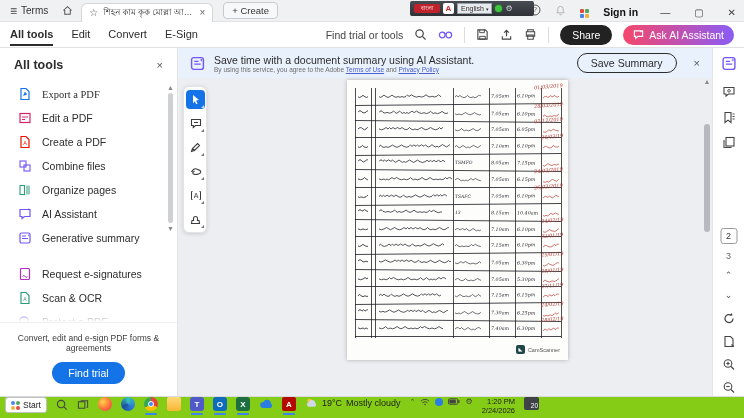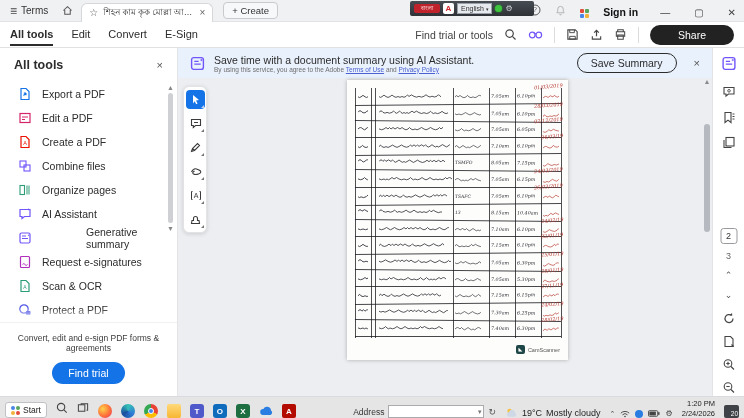--- a/index.html
+++ b/index.html
@@ -33,21 +33,21 @@
   
   .toolbar { height:26px; background:#fff; border-bottom:1px solid #e1e1e4; display:flex; align-items:center; padding:0 10px; flex:0 0 26px; }
   .nav-tabs { display:flex; gap:18px; font-size:11px; color:#2c2c2c; }
   .nav-tab { padding:5px 0 4px; cursor:pointer; }
   .nav-tab.active { font-weight:bold; border-bottom:2px solid #2c2c2c; }
   .tool-right { margin-left:auto; display:flex; align-items:center; gap:11px; }
   .find-label { font-size:10.5px; color:#444; }
   .hdr-ic { color:#4b4b4b; display:flex; align-items:center; }
   .vdiv { width:1px; height:16px; background:#dcdcdf; }
   .liquid { color:#7155FA; }
-  .share-btn { background:#222; color:#fff; font-size:10.5px; border-radius:12px; padding:4px 28px; }
+  .share-btn { background:#222; color:#fff; font-size:10.5px; border-radius:12px; padding:4px 12px; }
   .askai-btn { background:linear-gradient(90deg,#F5476B,#8A5CF5); color:#fff; font-size:10.5px; border-radius:12px; padding:4px 10px; display:flex; align-items:center; gap:5px; }
 
   
   .main { flex:1; display:flex; min-height:0; }
 
   
   .left-panel { width:178px; flex:0 0 178px; background:#fff; border-right:1px solid #e4e4e7; position:relative; display:flex; flex-direction:column; }
   .lp-head { display:flex; align-items:center; justify-content:space-between; padding:10px 14px 6px 14px; }
   .lp-title { font-size:12.5px; font-weight:bold; color:#2c2c2c; }
   .lp-close { font-size:11px; color:#555; }
@@ -97,21 +97,21 @@
   .vs-thumb { position:absolute; right:2px; top:46px; width:6px; height:108px; background:#b6b9bf; border-radius:3px; }
 
   
   .right-rail { width:32px; flex:0 0 32px; background:#fff; border-left:1px solid #e4e4e7; position:relative; }
   .rr { position:absolute; left:50%; transform:translateX(-50%); color:#444; display:flex; align-items:center; justify-content:center; }
   .pgbox { border:1px solid #9a9a9e; border-radius:3px; width:17px; height:16px; font-size:9px; color:#333; }
   .pgtotal { font-size:9px; color:#666; }
   .chev { font-size:9px; color:#555; }
 
   
-  .taskbar { height:22px; flex:0 0 22px; background:#e5e5e5; border-top:1px solid #d9dbdf; display:flex; align-items:flex-end; padding:0 5px; gap:9px; }
+  .taskbar { height:22px; flex:0 0 22px; background:#84cc16; border-top:1px solid #d9dbdf; display:flex; align-items:flex-start; padding:0 5px; gap:9px; }
   .start { display:flex; align-items:center; gap:3px; background:#fff; border:1px solid #bfc1c5; border-radius:3px; height:16px; padding:0 5px; }
   .win-dots { display:grid; grid-template-columns:4px 4px; grid-gap:1px; }
   .win-dots span { width:4px; height:4px; border-radius:50%; }
   .start-label { font-size:8.5px; color:#222; }
   .tb-glyph { color:#444; }
   .app-ic { width:14px; height:14px; border-radius:3px; position:relative; display:flex; align-items:center; justify-content:center; font-size:8px; font-weight:bold; color:#fff; }
   .app-ic.running::after { content:""; position:absolute; left:1px; right:1px; bottom:-4px; height:2px; background:#3B82F6; border-radius:1px; }
   .circ { border-radius:50%; }
   .addr-group { margin-left:auto; display:flex; align-items:center; gap:4px; }
   .addr-label { font-size:8.5px; color:#333; }
@@ -218,37 +218,44 @@
             <path d="M2.5 9v3h9V9" fill="none" stroke="#444" stroke-width="1.2"></path>
           </svg>
       </span>
       <span class="hdr-ic">
         <svg width="13" height="13" viewBox="0 0 14 14">
             <path d="M4 4V1.8h6V4M2.5 4h9v5h-9zM4 7.5h6V12H4z" fill="none" stroke="#444" stroke-width="1.1"></path>
           </svg>
       </span>
       <span class="vdiv"></span>
       <span class="share-btn">Share</span>
+      <span class="askai-btn">
+        <svg width="11" height="11" viewBox="0 0 12 12">
+            <path d="M1.5 2h9v6h-5L3 10.2V8h-1.5z" fill="none" stroke="#fff" stroke-width="1.2"></path>
+            <path d="M8.6 1.2l.4 1 1 .4-1 .4-.4 1-.4-1-1-.4 1-.4z" fill="#fff"></path>
+          </svg>
+        <span>Ask AI Assistant</span>
+      </span>
     </div>
   </div>
 
   <div class="main">
 
     <div class="left-panel">
       <div class="lp-head">
         <span class="lp-title">All tools</span>
         <span class="lp-close">×</span>
       </div>
       <div class="tool-list">
         <div class="tool-item" style="color:#1473E6;">
           <svg width="14" height="14" viewBox="0 0 14 14">
               <path d="M3 1.5h5l3 3v8H3z" fill="none" stroke="currentColor" stroke-width="1.2"></path>
               <path d="M5.5 8.5 8 6m0 0v2.2M8 6H5.8" stroke="currentColor" stroke-width="1.1" fill="none"></path>
             </svg>
-          <span style="color:#2c2c2c;">Export a PDF</span>
+          <span style="color:#2c2c2c;font-family:Liberation Serif, serif;">Export a PDF</span>
         </div>
         <div class="tool-item" style="color:#D6246B;">
           <svg width="14" height="14" viewBox="0 0 14 14">
               <rect x="2" y="2.5" width="10" height="9" fill="none" stroke="currentColor" stroke-width="1.2"></rect>
               <path d="M4 6h6M4 8.5h3" stroke="currentColor" stroke-width="1.1"></path>
             </svg>
           <span style="color:#2c2c2c;">Edit a PDF</span>
         </div>
         <div class="tool-item" style="color:#EB1000;">
           <svg width="14" height="14" viewBox="0 0 14 14">
@@ -277,23 +284,23 @@
               <path d="M10.8 1l.4 1 1 .4-1 .4-.4 1-.4-1-1-.4 1-.4z" fill="currentColor"></path>
             </svg>
           <span style="color:#2c2c2c;">AI Assistant</span>
         </div>
         <div class="tool-item" style="color:#7155FA;">
           <svg width="14" height="14" viewBox="0 0 14 14">
               <rect x="2" y="2" width="10" height="10" rx="1.5" fill="none" stroke="currentColor" stroke-width="1.2"></rect>
               <path d="M4 5h4M4 7.5h6" stroke="currentColor" stroke-width="1"></path>
               <path d="M10.6 3l.35.9.9.35-.9.35-.35.9-.35-.9-.9-.35.9-.35z" fill="currentColor"></path>
             </svg>
-          <span style="color:#2c2c2c;margin-left:44px;">Generative summary</span>
-        </div>
-        <div class="tool-item" style="color:#B130BD;">
+          <span style="color:#2c2c2c;">Generative summary</span>
+        </div>
+        <div class="tool-item" style="color:#B130BD;margin-top:12px;">
           <svg width="14" height="14" viewBox="0 0 14 14">
               <rect x="2.5" y="1.5" width="9" height="11" rx="1" fill="none" stroke="currentColor" stroke-width="1.2"></rect>
               <path d="M4.5 9.5q1.5-2 2.5 0t2.5 0" fill="none" stroke="currentColor" stroke-width="1"></path>
             </svg>
           <span style="color:#2c2c2c;">Request e-signatures</span>
         </div>
         <div class="tool-item" style="color:#2D9D78;">
           <svg width="14" height="14" viewBox="0 0 14 14">
               <path d="M3 1.5h5l3 3v8H3z" fill="none" stroke="currentColor" stroke-width="1.2"></path>
               <text x="7" y="10" font-size="5" text-anchor="middle" fill="currentColor">A</text>
@@ -735,27 +742,20 @@
     <span class="app-ic running" style="background:#5059c9;">T</span>
     <span class="app-ic running" style="background:#0f6cbd;">O</span>
     <span class="app-ic running" style="background:#1d6f42;">X</span>
     <span class="app-ic" style="background:transparent;">
       <svg width="14" height="10" viewBox="0 0 14 10">
           <path d="M4 9a3 3 0 0 1 .4-6A4 4 0 0 1 12 4.4 2.6 2.6 0 0 1 11.5 9z" fill="#2a7de1"></path>
         </svg>
     </span>
     <span class="app-ic running" style="background:#b30b00; border-radius:2px;">A</span>
 
-    <span class="addr-group">
-      <span class="addr-label">Address</span>
-      <span class="addr-input">
-          <span class="carets">▾</span>
-        </span>
-      <span class="tb-glyph" style="font-size:9px;color:#555;">↻</span>
-    </span>
 
     <span class="weather">
       <svg width="13" height="11" viewBox="0 0 14 11">
           <circle cx="5" cy="4" r="2.5" fill="#f6c244"></circle>
           <path d="M4 10a2.6 2.6 0 0 1 .4-5.1A3.4 3.4 0 0 1 11 6.1 2.2 2.2 0 0 1 10.6 10z" fill="#cfd8e6"></path>
         </svg>
       <span>19°C</span>
       <span>Mostly cloudy</span>
     </span>
 

